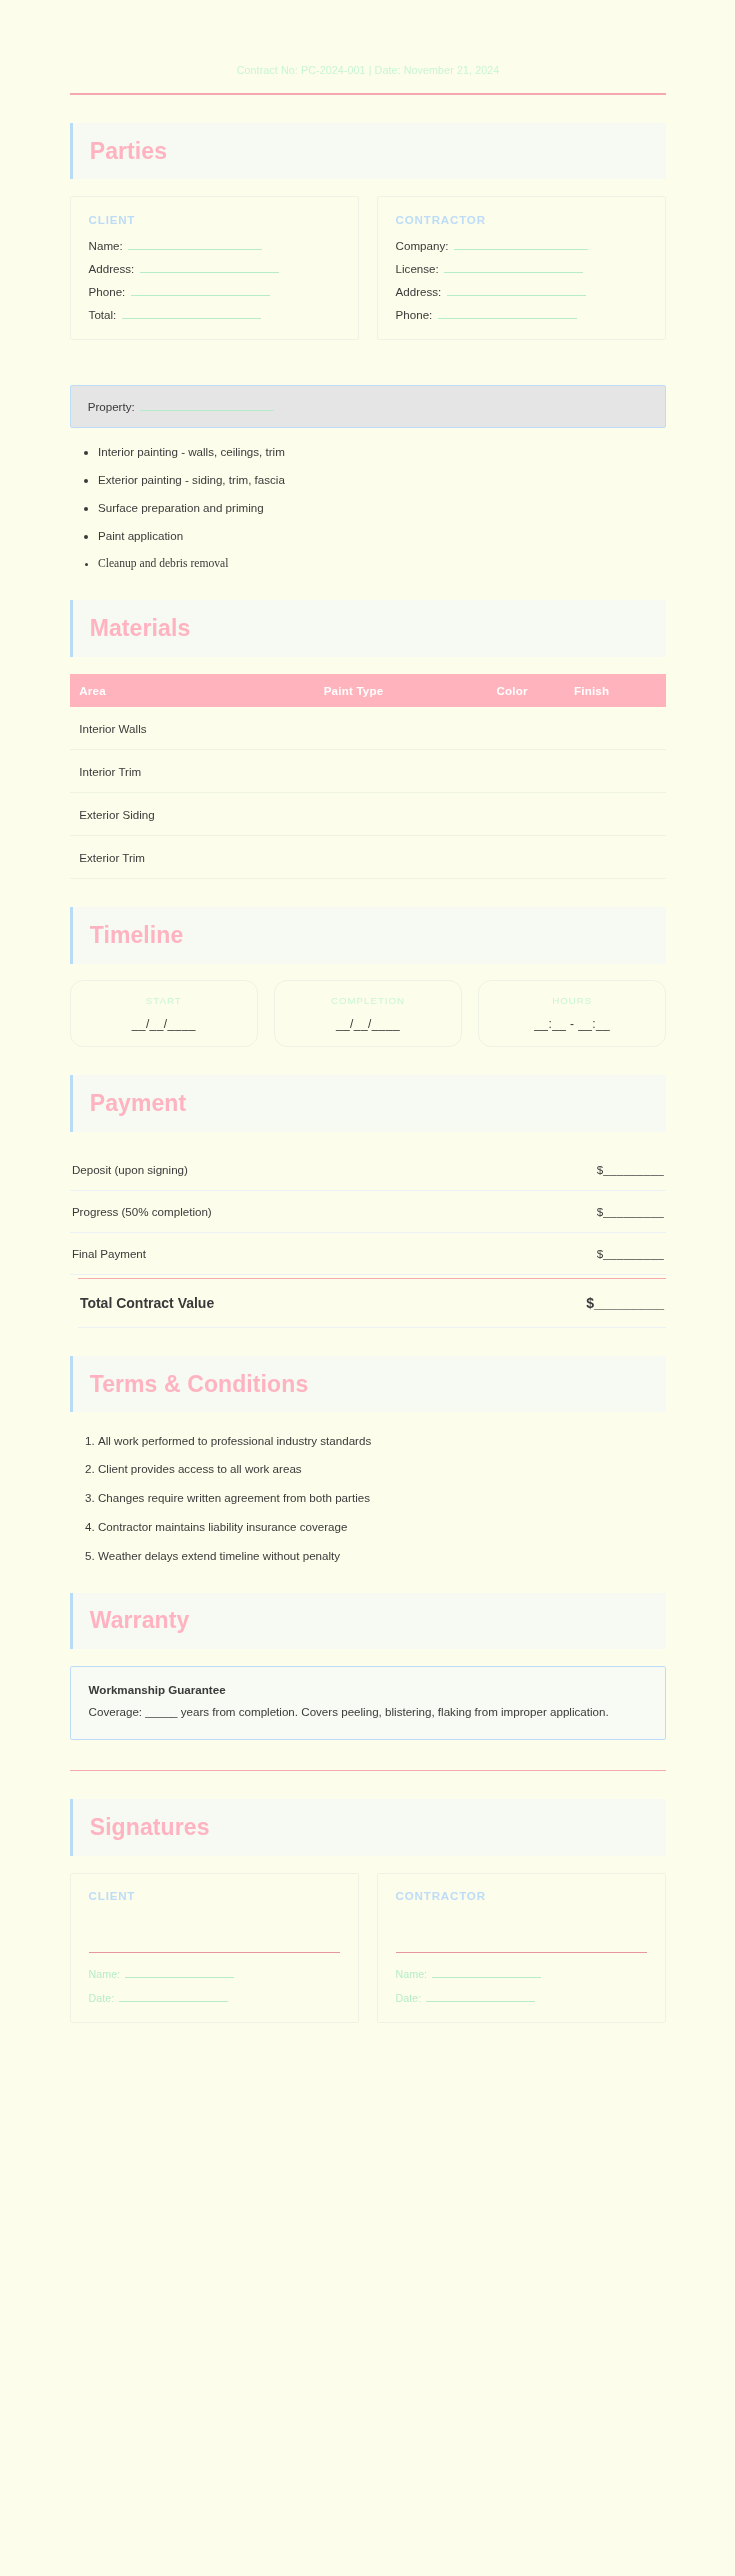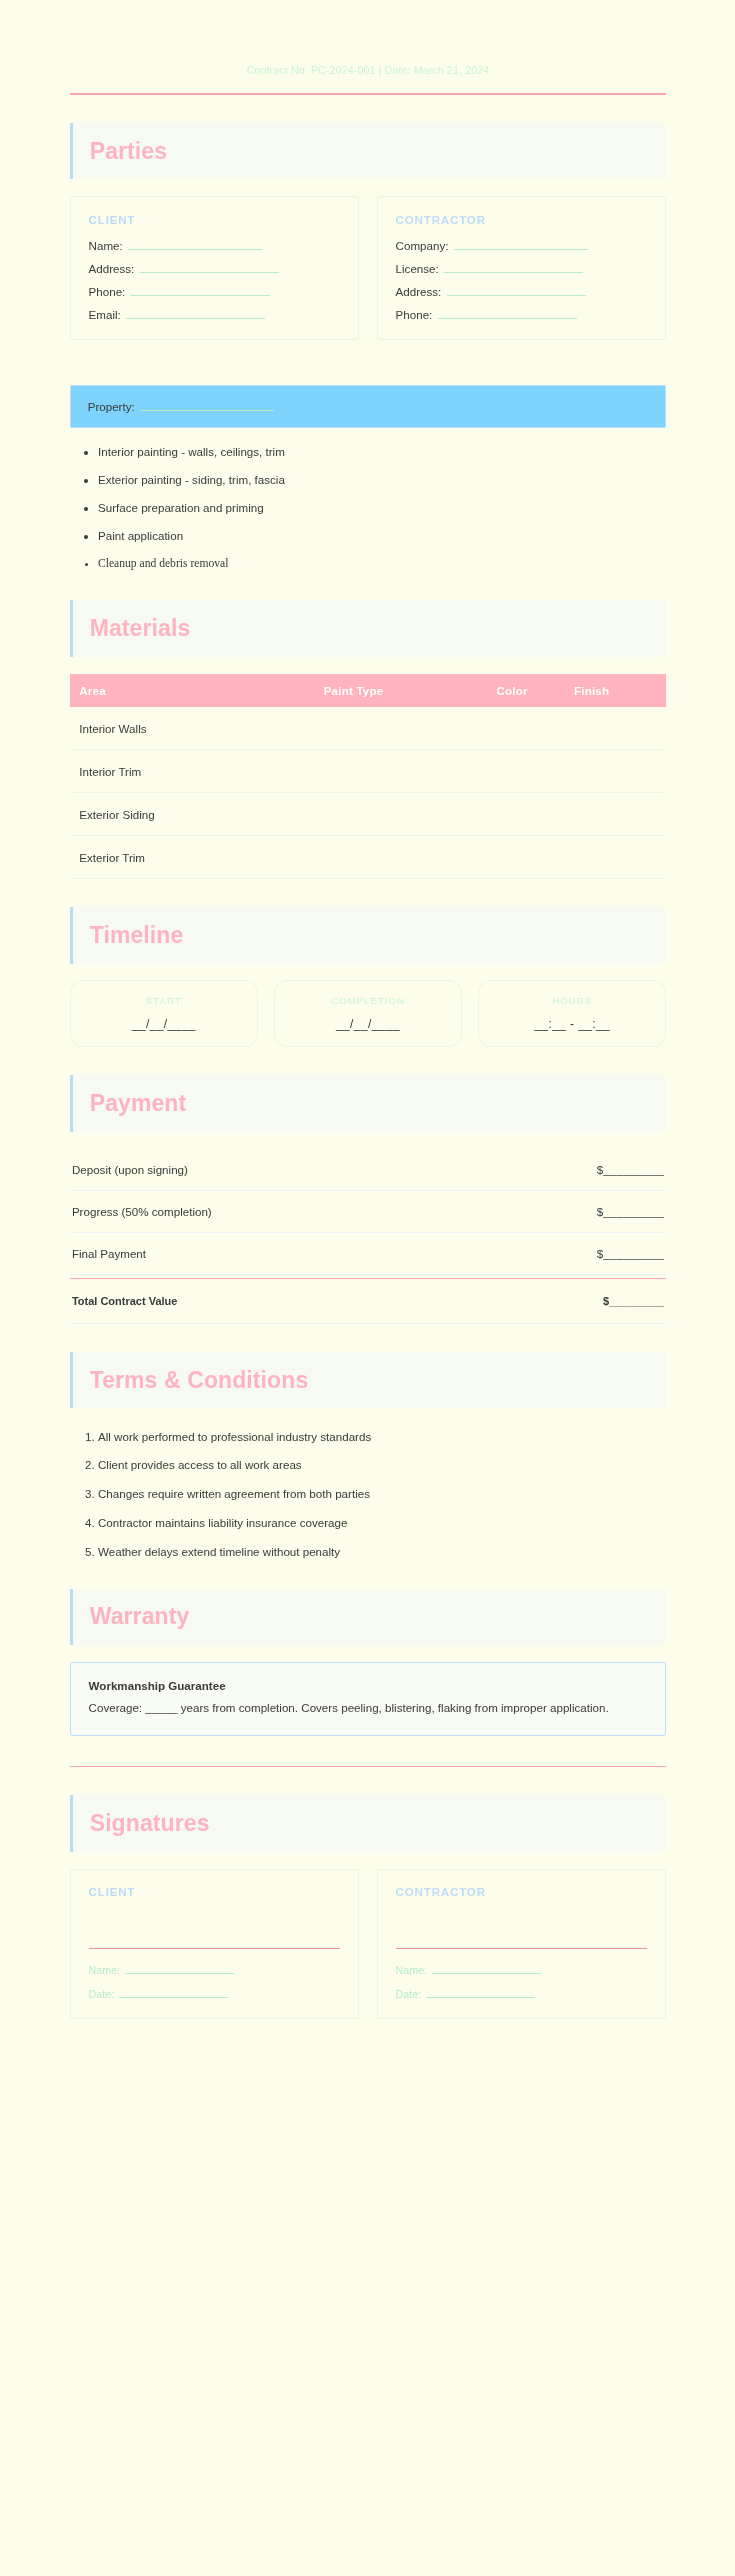--- a/index.html
+++ b/index.html
@@ -97,21 +97,21 @@
     display: inline-block;
     border-bottom: 0.9px solid #b6edc8;
     height: 11px;
   }
   .fw-145 { width: 134px; }
   .fw-150 { width: 139px; }
 
   
   .property-box {
     border: 0.9px solid #bcdcf7;
-    background: #7dd3fc;
+    background: #e5e5e5;
     padding: 14px 16.7px;
     border-radius: 1.9px;
   }
   .property-box .field-row { margin-bottom: 0; font-size: 11.6px; }
   .scope-list {
     margin-top: 16.7px;
     padding-left: 28px;
   }
   .scope-list li {
     font-size: 11.6px;
@@ -181,26 +181,27 @@
     align-items: baseline;
     font-size: 11.6px;
     padding: 14px 1.9px 14px 1.9px;
     border-bottom: 0.9px solid #eaf2f8;
   }
   .pay-row .amount { letter-spacing: 0.3px; }
   .pay-total {
     display: flex;
     justify-content: space-between;
     align-items: flex-end;
-    font-size: 11px;
+    font-size: 14px;
     font-weight: bold;
     padding: 15.8px 1.9px 15.8px 1.9px;
     border-top: 1.9px solid #f5a8ae;
     border-bottom: 0.9px solid #eaf2f8;
     margin-top: 3.7px;
+    margin-left: 8px;
   }
 
   
   .terms-list {
     padding-left: 28px;
     margin-top: 3.7px;
   }
   .terms-list li {
     font-size: 11.6px;
     line-height: 1.45;
@@ -265,21 +266,21 @@
   .sig-field:last-child { margin-bottom: 0; }
   .sig-field .fl { margin-right: 4.6px; }
   .sig-field .field-line { border-bottom: 0.9px solid #b6edc8; width: 109px; }
 </style>
 </head>
 <body>
 
 <div class="page">
 
   <div class="doc-header">
-    <div class="doc-subtitle">Contract No: PC-2024-001 | Date: March 21, 2024</div>
+    <div class="doc-subtitle">Contract No: PC-2024-001 | Date: November 21, 2024</div>
   </div>
   <hr class="header-rule">
 
   <div class="section">
     <div class="section-head">
       <h2>Parties</h2>
     </div>
     <div class="section-body">
       <div class="two-col">
 
@@ -291,21 +292,21 @@
           </div>
           <div class="field-row">
             <span class="fl">Address:</span>
             <span class="field-line fw-150"></span>
           </div>
           <div class="field-row">
             <span class="fl">Phone:</span>
             <span class="field-line fw-150"></span>
           </div>
           <div class="field-row">
-            <span class="fl">Email:</span>
+            <span class="fl">Total:</span>
             <span class="field-line fw-150"></span>
           </div>
         </div>
 
         <div class="party-box">
           <div class="party-label">CONTRACTOR</div>
           <div class="field-row">
             <span class="fl">Company:</span>
             <span class="field-line fw-145"></span>
           </div>

